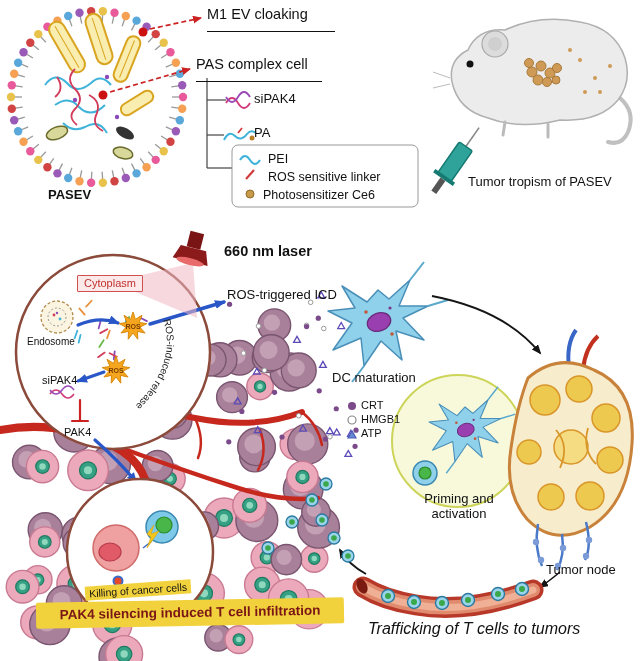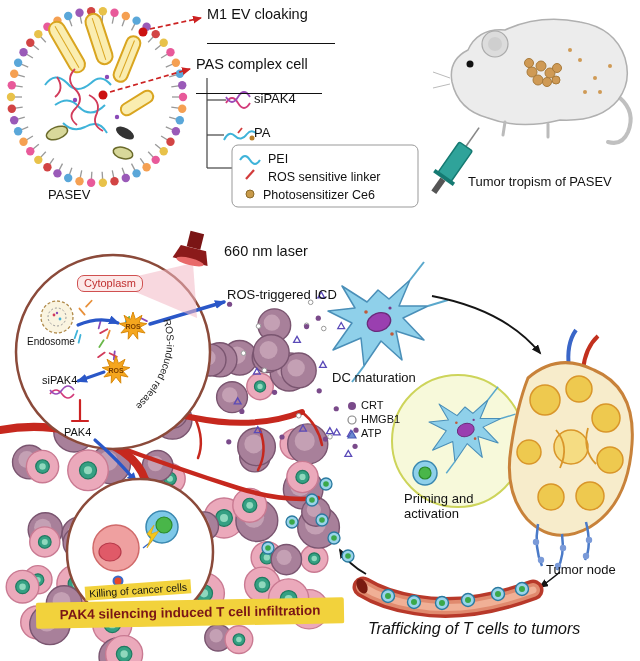--- a/index.html
+++ b/index.html
@@ -1,31 +1,31 @@
 <!DOCTYPE html>
 <html><head>
 <meta charset="utf-8">
 <style>
   html,body{margin:0;padding:0}
   body{width:640px;height:661px;background:#fff;font-family:"Liberation Sans",sans-serif;position:relative;overflow:hidden}
   #root{position:absolute;left:0;top:0;width:640px;height:661px;background:#fff}
   svg#art{position:absolute;left:0;top:0;z-index:1}
   svg text{font-family:"Liberation Sans",sans-serif}
   .lbl{position:absolute;font-size:13px;color:#111;white-space:nowrap;z-index:3;line-height:1.15}
-  .b{font-weight:normal}
-  .u{border-bottom:1.6px solid #111;padding-bottom:20px}
+  .b{font-weight:bold}
+  .u{border-bottom:1.6px solid #111;padding-bottom:8px}
   .sz14{font-size:14.5px}
   .sz13{font-size:13px}
   .sz12{font-size:12.5px}
   .sz11{font-size:11px}
   .sz10{font-size:10px}
-  .chip{background:#fce9e9;border:1px solid #d05050;color:#c03030;font-size:11px;padding:1px 6px;border-radius:7px}
+  .chip{background:#fce9e9;border:1px solid #d05050;color:#c03030;font-size:11px;padding:1px 6px;border-radius:1px}
   .hl{background:#f2d23c;padding:1px 4px;font-size:10.5px;transform:rotate(-4deg)}
   .banner{background:#f2d23c;color:#7a1616;font-weight:bold;font-size:13.5px;width:304px;text-align:center;padding:5px 2px;border-radius:2px;transform:rotate(-1deg)}
-  .wrap{white-space:normal;}
+  .wrap{white-space:normal;text-align:center}
   .it{font-style:italic;font-size:16px}
 </style>
 </head>
 <body>
 
 <div id="root">
 <svg id="art" width="640" height="661" viewBox="0 0 640 661">
   <defs>
     <marker id="arrR" markerUnits="userSpaceOnUse" markerWidth="10" markerHeight="10" refX="8" refY="4" orient="auto">
           <path d="M0,0 L9,4 L0,8 Z" fill="#cc2222"></path>

